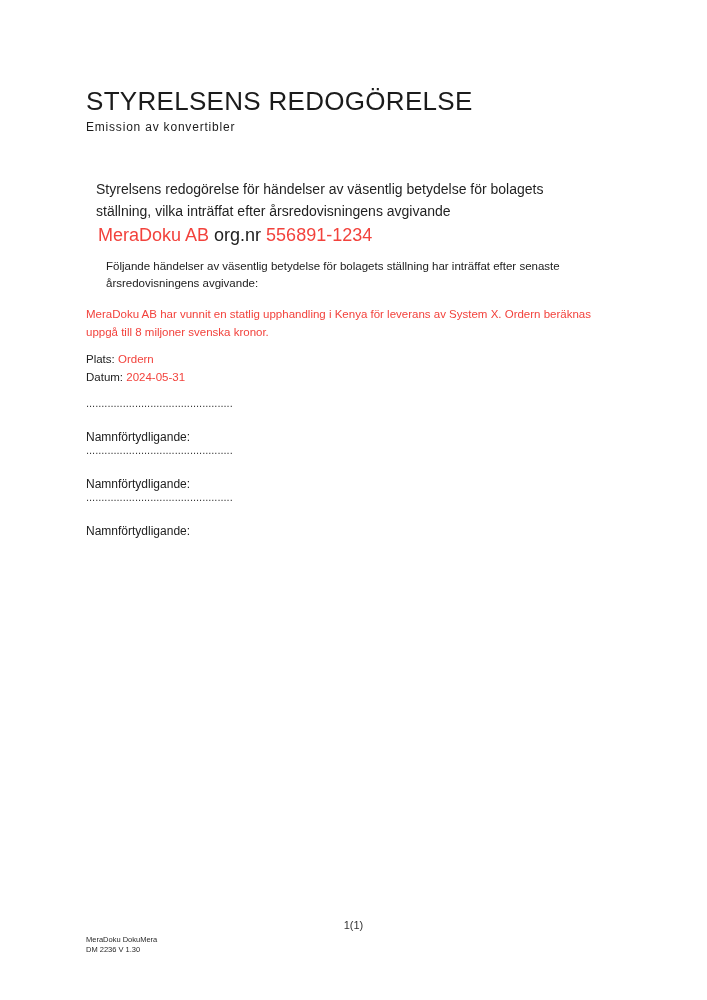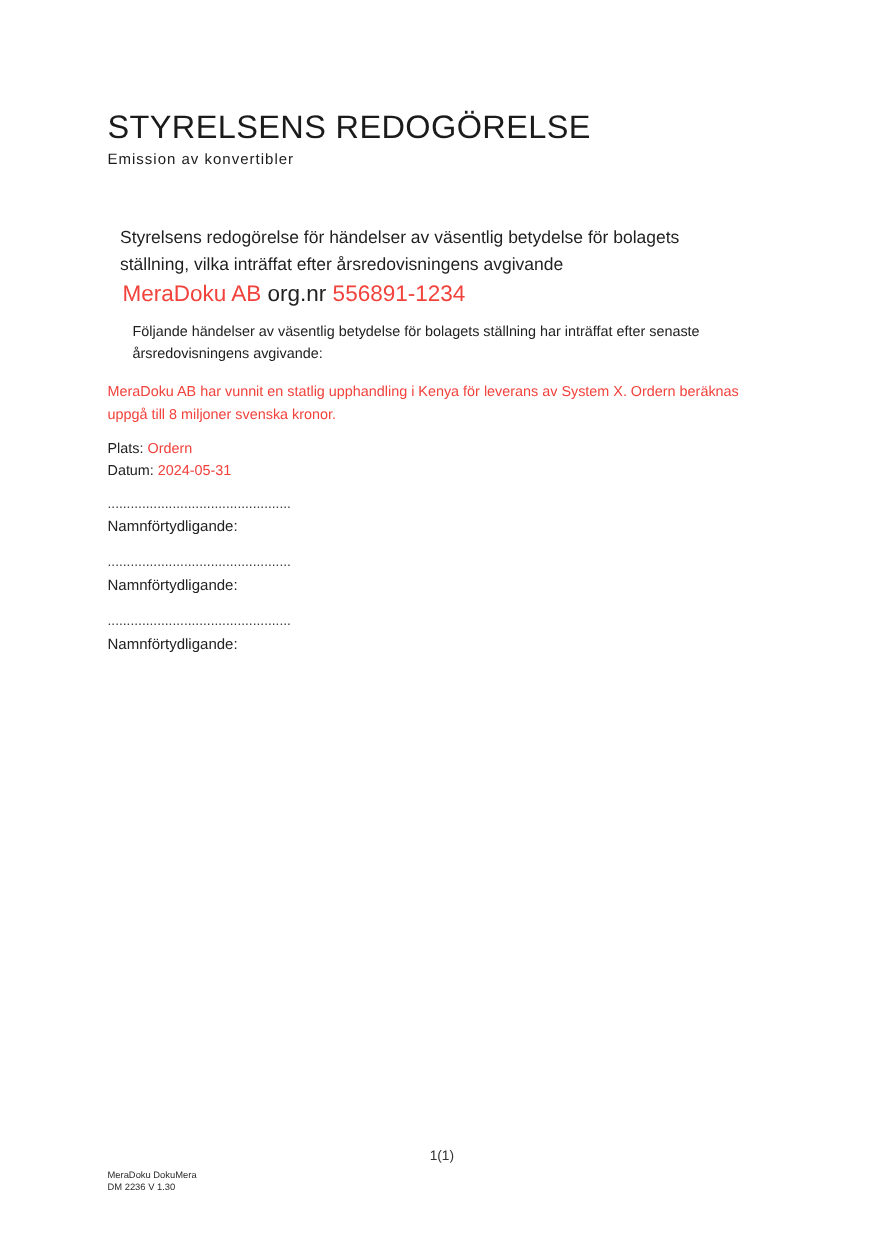--- a/index.html
+++ b/index.html
@@ -95,21 +95,21 @@
     font-size: 11px;
     line-height: 13px;
     height: 13px;
     width: 148px;
     overflow: hidden;
     white-space: nowrap;
     color: #3a3a3a;
     letter-spacing: 0px;
   }
   .signature-label {
-    margin-top: 4px;
+    margin-top: 20px;
     font-size: 12px;
     line-height: 15px;
     color: #212121;
   }
   .page-number {
     position: absolute;
     left: 0;
     top: 919px;
     width: 100%;
     text-align: center;

